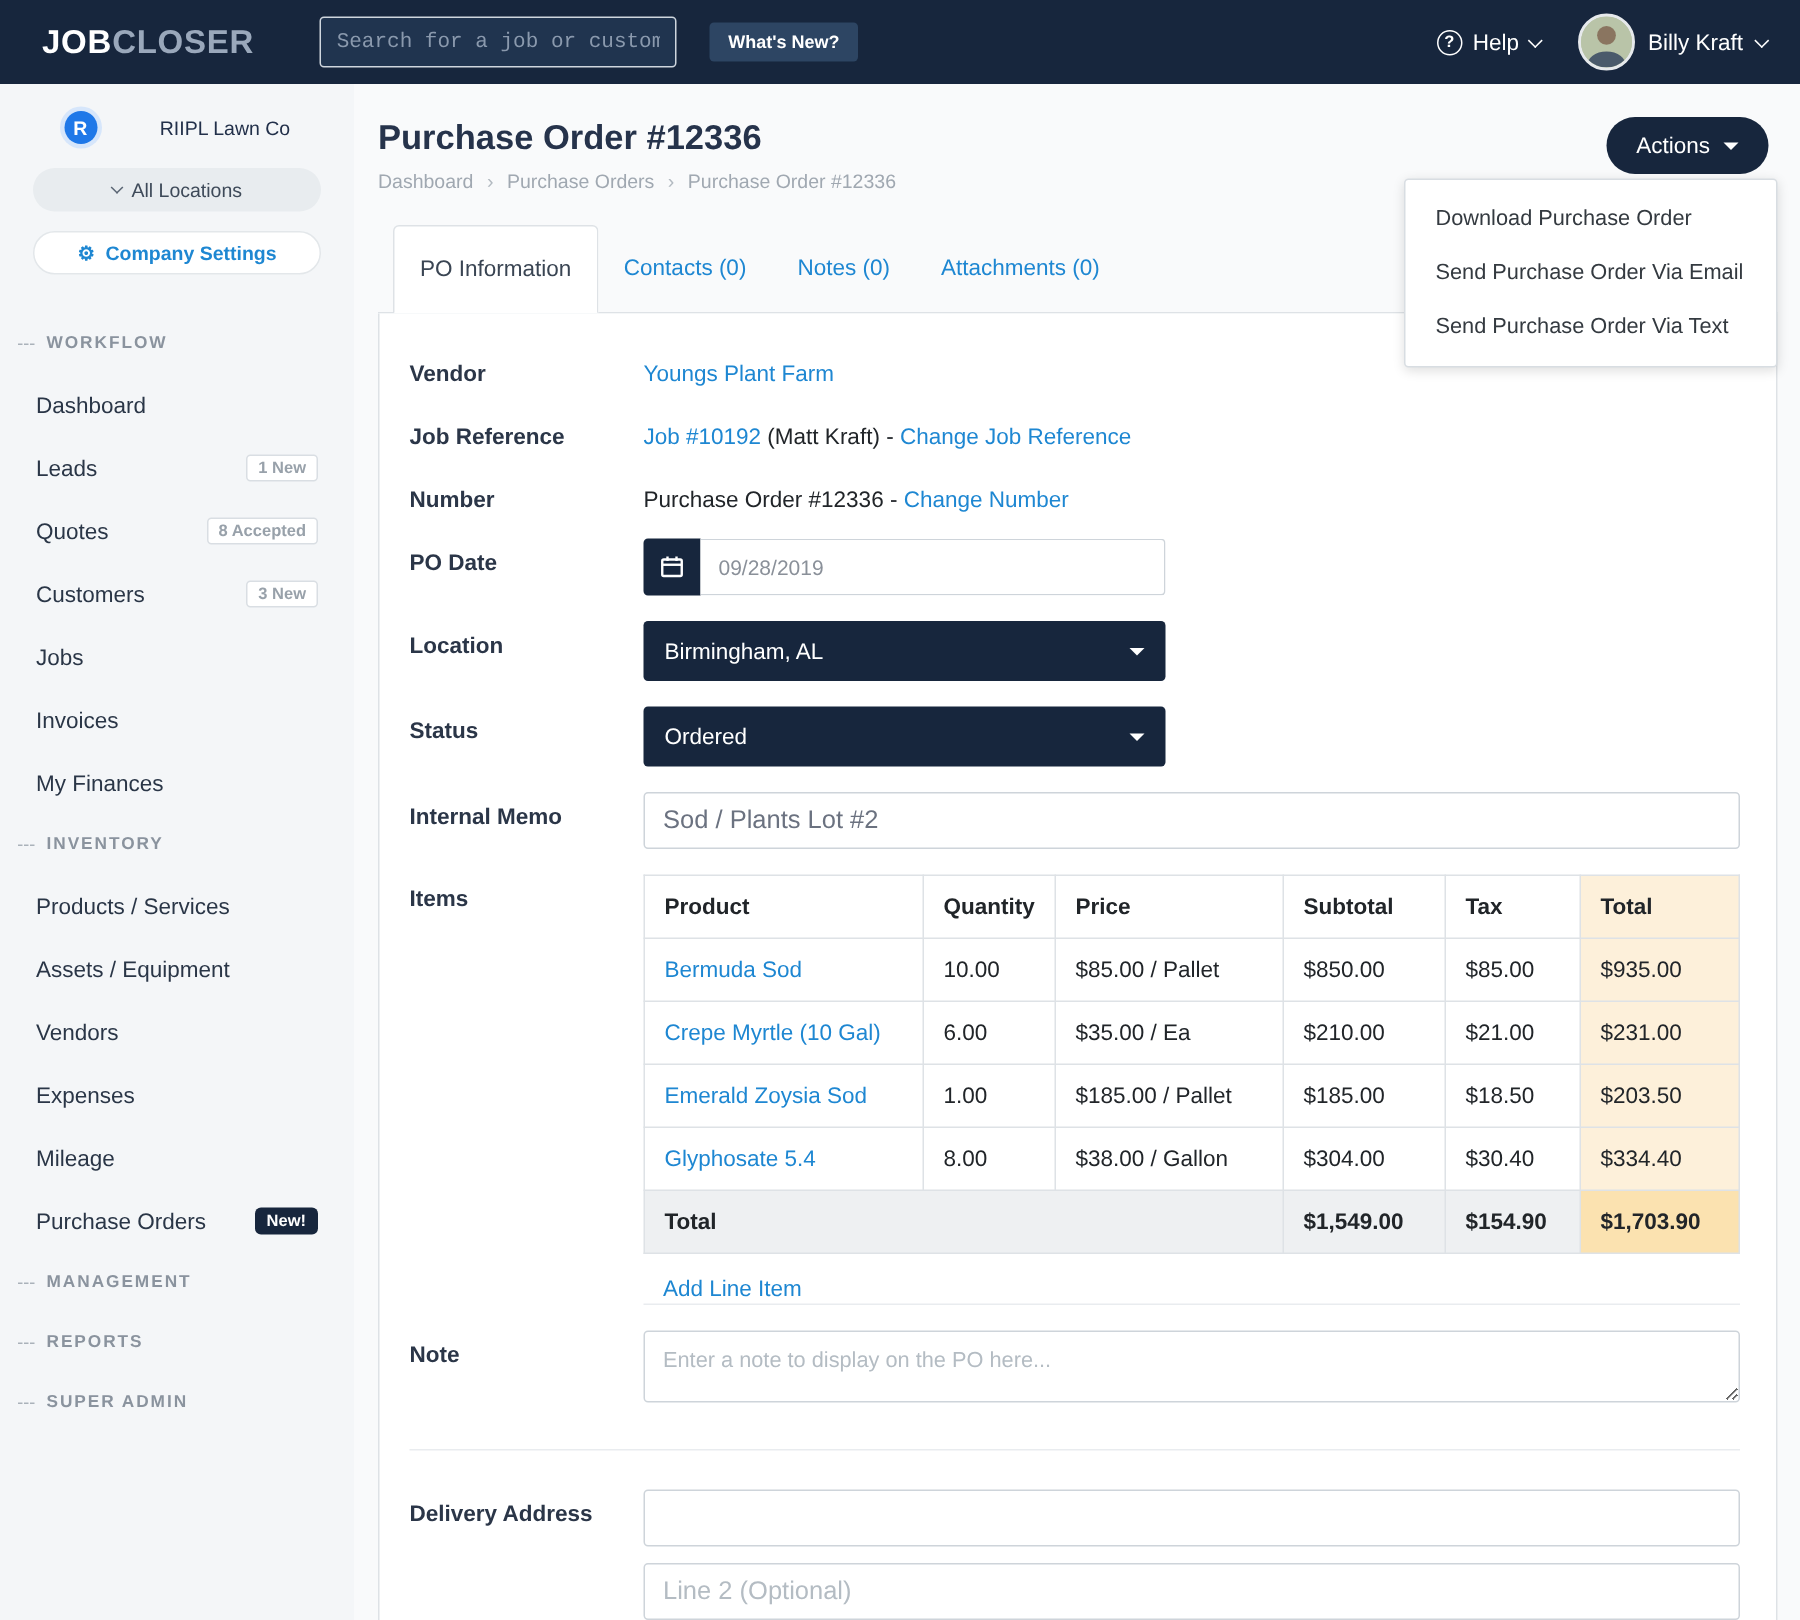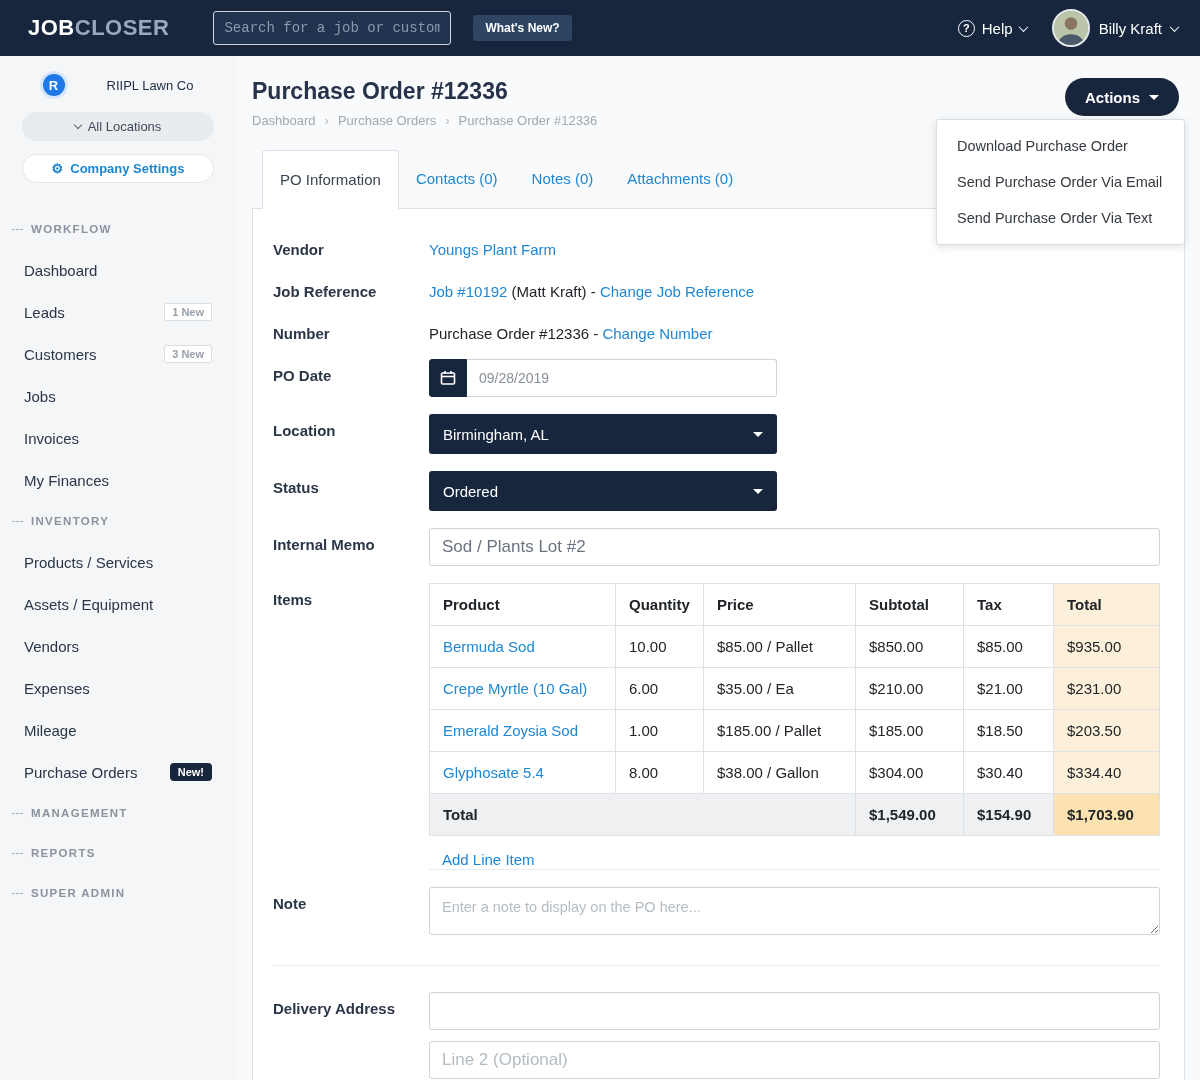--- a/index.html
+++ b/index.html
@@ -48,21 +48,21 @@
   .badge{font-size:11px;color:var(--muted);background:#fff;border:1px solid #d9dee3;border-radius:3px;padding:2px 7px;font-weight:600;}
   .badge-dark{background:var(--navy);color:#fff;border:none;border-radius:4px;padding:3px 8px;font-weight:700;}
 
   
   .main{flex:1;position:relative;background:#f9fafb;padding:14px 18px 0 16px;}
   .main-header{display:flex;justify-content:space-between;align-items:flex-start;}
   .page-title{font-size:23px;font-weight:700;color:#26334b;margin:8px 0 8px;}
   .breadcrumb{font-size:13px;color:#a0a8b1;display:flex;}
   .crumb{color:#a0a8b1;cursor:pointer;}
   .crumb + .crumb::before{content:"\203A";margin:0 9px;color:#b3bac1;}
-  .actions-btn{margin-top:8px;margin-right:6px;background:var(--navy);color:#fff;font-size:15px;font-weight:700;height:38px;padding:0 20px;border-radius:19px;border:none;display:flex;align-items:center;gap:9px;font-family:"Liberation Sans",sans-serif;cursor:pointer;}
+  .actions-btn{margin-top:8px;margin-right:6px;background:var(--navy);color:#fff;font-size:15px;font-weight:400;height:38px;padding:0 20px;border-radius:19px;border:none;display:flex;align-items:center;gap:9px;font-family:"Liberation Sans",sans-serif;cursor:pointer;}
   .caret-down{width:0;height:0;border-left:5px solid transparent;border-right:5px solid transparent;border-top:5px solid #fff;}
   .dropdown{position:absolute;top:63px;right:18px;width:249px;background:#fff;border:1px solid #d8dde2;box-shadow:0 2px 8px rgba(0,0,0,.13);border-radius:3px;padding:8px 4px;z-index:40;}
   .menu-item{padding:10px 16px;font-size:14.5px;color:#343a40;cursor:pointer;}
 
   .tabs{display:flex;margin-top:22px;border-bottom:1px solid var(--border);padding-left:10px;}
   .tab{padding:20px 17px;font-size:15px;cursor:pointer;white-space:nowrap;text-align:center;}
   .tab.active{background:#fff;border:1px solid var(--border);border-bottom:1px solid #fff;margin-bottom:-1px;border-radius:4px 4px 0 0;color:#3a4553;}
   .tab:not(.active){color:var(--blue);}
 
   .card{background:#fff;border:1px solid var(--border);border-top:none;padding:24px 24px 30px 20px;min-height:900px;}
@@ -148,20 +148,24 @@
           <span>WORKFLOW</span>
         </div>
       <div class="nav-item">
           <span>Dashboard</span>
         </div>
       <div class="nav-item">
           <span>Leads</span>
           <span class="badge">1 New</span>
         </div>
       <div class="nav-item">
+          <span>Quotes</span>
+          <span class="badge">8 Accepted</span>
+        </div>
+      <div class="nav-item">
           <span>Customers</span>
           <span class="badge">3 New</span>
         </div>
       <div class="nav-item">
           <span>Jobs</span>
         </div>
       <div class="nav-item">
           <span>Invoices</span>
         </div>
       <div class="nav-item">

